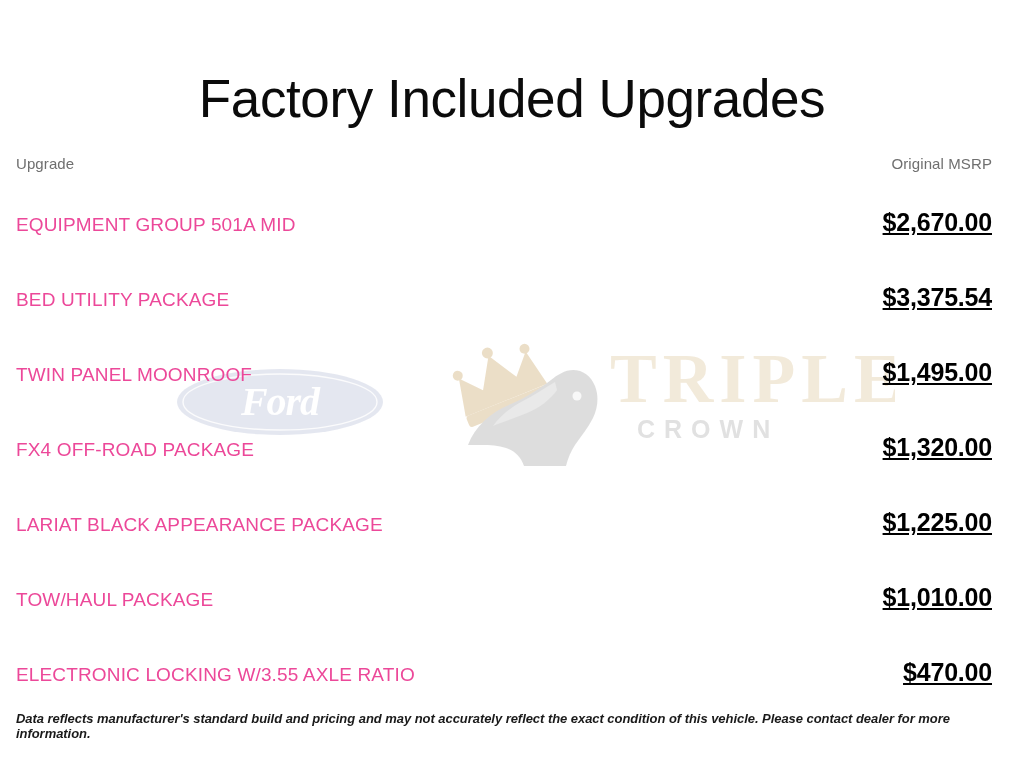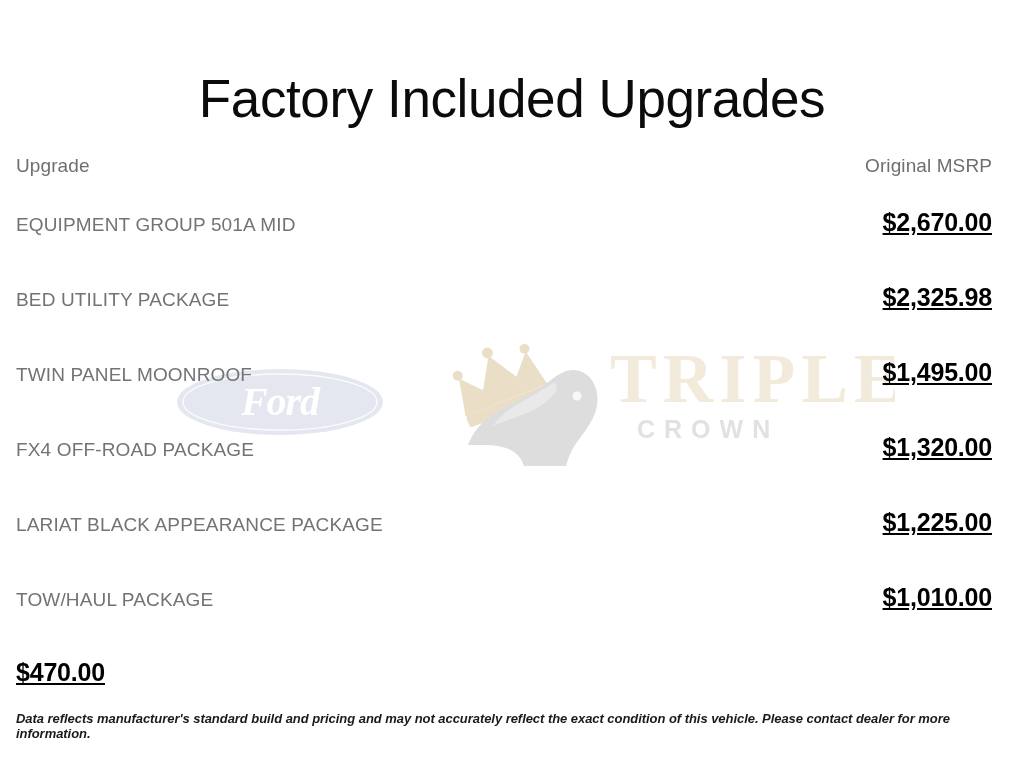--- a/index.html
+++ b/index.html
@@ -83,30 +83,30 @@
     padding: 0 32px 0 16px;
     height: 75px;
   }
 
   .header-row {
     height: 53px;
   }
 
   .header-row .col-label,
   .header-row .col-price {
-    font-size: 19px;
+    font-size: 15px;
     font-weight: 400;
     color: #6f6f6f;
     letter-spacing: 0.1px;
   }
 
   .body-row .col-label {
     font-size: 19px;
     font-weight: 400;
-    color: #737373;
+    color: #ec4899;
     letter-spacing: 0.15px;
     white-space: nowrap;
   }
 
   .body-row .col-price {
     font-size: 25px;
     font-weight: 700;
     color: #000000;
     letter-spacing: -0.2px;
     white-space: nowrap;
@@ -186,21 +186,21 @@
       <div class="col-price">Original MSRP</div>
     </div>
 
     <div class="row body-row">
       <div class="col-label">EQUIPMENT GROUP 501A MID</div>
       <div class="col-price">$2,670.00</div>
     </div>
 
     <div class="row body-row">
       <div class="col-label">BED UTILITY PACKAGE</div>
-      <div class="col-price">$2,325.98</div>
+      <div class="col-price">$3,375.54</div>
     </div>
 
     <div class="row body-row">
       <div class="col-label">TWIN PANEL MOONROOF</div>
       <div class="col-price">$1,495.00</div>
     </div>
 
     <div class="row body-row">
       <div class="col-label">FX4 OFF-ROAD PACKAGE</div>
       <div class="col-price">$1,320.00</div>
@@ -210,20 +210,21 @@
       <div class="col-label">LARIAT BLACK APPEARANCE PACKAGE</div>
       <div class="col-price">$1,225.00</div>
     </div>
 
     <div class="row body-row">
       <div class="col-label">TOW/HAUL PACKAGE</div>
       <div class="col-price">$1,010.00</div>
     </div>
 
     <div class="row body-row">
+      <div class="col-label">ELECTRONIC LOCKING W/3.55 AXLE RATIO</div>
       <div class="col-price">$470.00</div>
     </div>
 
   </div>
 
   <div id="footer">Data reflects manufacturer's standard build and pricing and may not accurately reflect the exact condition of this vehicle. Please contact dealer for more information.</div>
 
 </div>
 
 </body></html>

